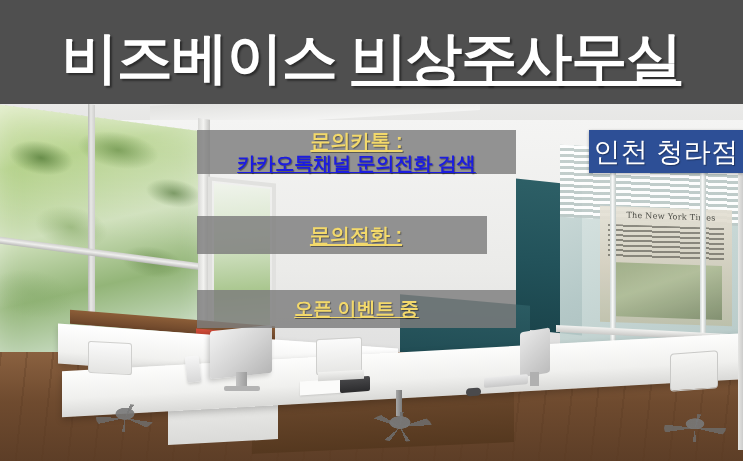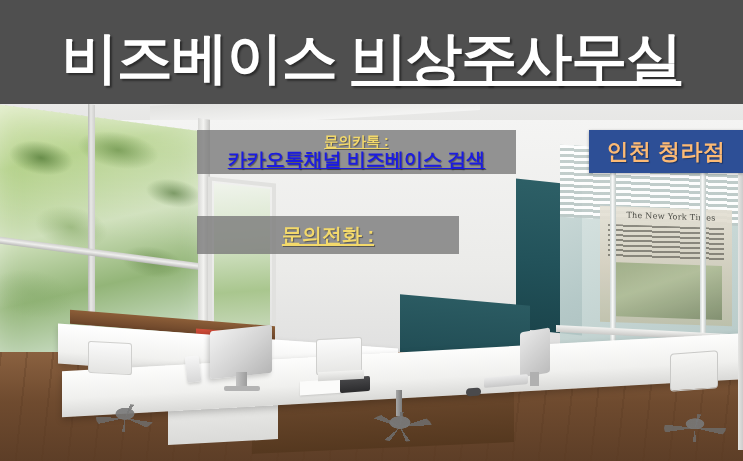--- a/index.html
+++ b/index.html
@@ -319,48 +319,48 @@
   .header-title .u { text-decoration: underline; text-underline-offset: 4px; }
 
   .info-box {
     position: absolute;
     background: rgba(125,125,125,.82);
     display: flex; flex-direction: column;
     align-items: center; justify-content: center;
     text-align: center;
   }
   #box-kakao  { left: 197px; top: 130px; width: 319px; height: 44px; }
-  #box-phone  { left: 197px; top: 216px; width: 262px; height: 38px; }
+  #box-phone  { left: 197px; top: 216px; width: 262px; height: 38px; padding-left: 28px; }
   #box-event  { left: 197px; top: 290px; width: 319px; height: 38px; }
 
   .ln {
     font-weight: bold;
     line-height: 1.12;
     white-space: nowrap;
     text-decoration: underline;
     text-underline-offset: 2px;
     text-shadow: 1px 1px 1px rgba(0,0,0,.4);
   }
   .yellow { color: #f3d96b; }
   .blue   { color: #1c1ce0; }
 
-  #kakao-line1 { font-size: 14px; }
+  #kakao-line1 { font-size: 20px; }
   #kakao-line2 { font-size: 19px; }
   #phone-row   { font-size: 20px; display: flex; gap: 6px; align-items: baseline; }
   #event-text  { font-size: 19px; }
 
   .branch-badge {
     position: absolute;
     left: 589px; top: 130px; width: 154px; height: 43px;
     background: #2d4f96;
     display: flex; align-items: center; justify-content: center;
     box-shadow: 0 1px 3px rgba(0,0,0,.3);
   }
   .branch-badge span {
-    font-size: 22px; font-weight: bold; color: #fdba74;
+    font-size: 27px; font-weight: normal; color: #ffffff;
     white-space: nowrap; letter-spacing: .5px;
     text-shadow: 1px 1px 1px rgba(0,0,0,.35);
   }
 </style>
 </head>
 <body>
 
 <div id="banner">
 
   <div class="photo">
@@ -430,23 +430,26 @@
       <span>비즈베이스 </span><span class="u">비상주사무실</span>
     </div>
   </div>
 
   <div class="branch-badge">
     <span>인천 청라점</span>
   </div>
 
   <div class="info-box" id="box-kakao">
     <div class="ln yellow" id="kakao-line1">문의카톡 :</div>
-    <div class="ln blue" id="kakao-line2">카카오톡채널 비즈베이스 검색</div>
+    <div class="ln blue" id="kakao-line2">카카오톡채널 문의전화 검색</div>
   </div>
 
   <div class="info-box" id="box-phone">
     <div id="phone-row">
       <span class="ln yellow">문의전화 :</span>
     </div>
   </div>
 
+  <div class="info-box" id="box-event">
+    <div class="ln yellow" id="event-text">오픈 이벤트 중</div>
+  </div>
 
 </div>
 
 </body></html>

